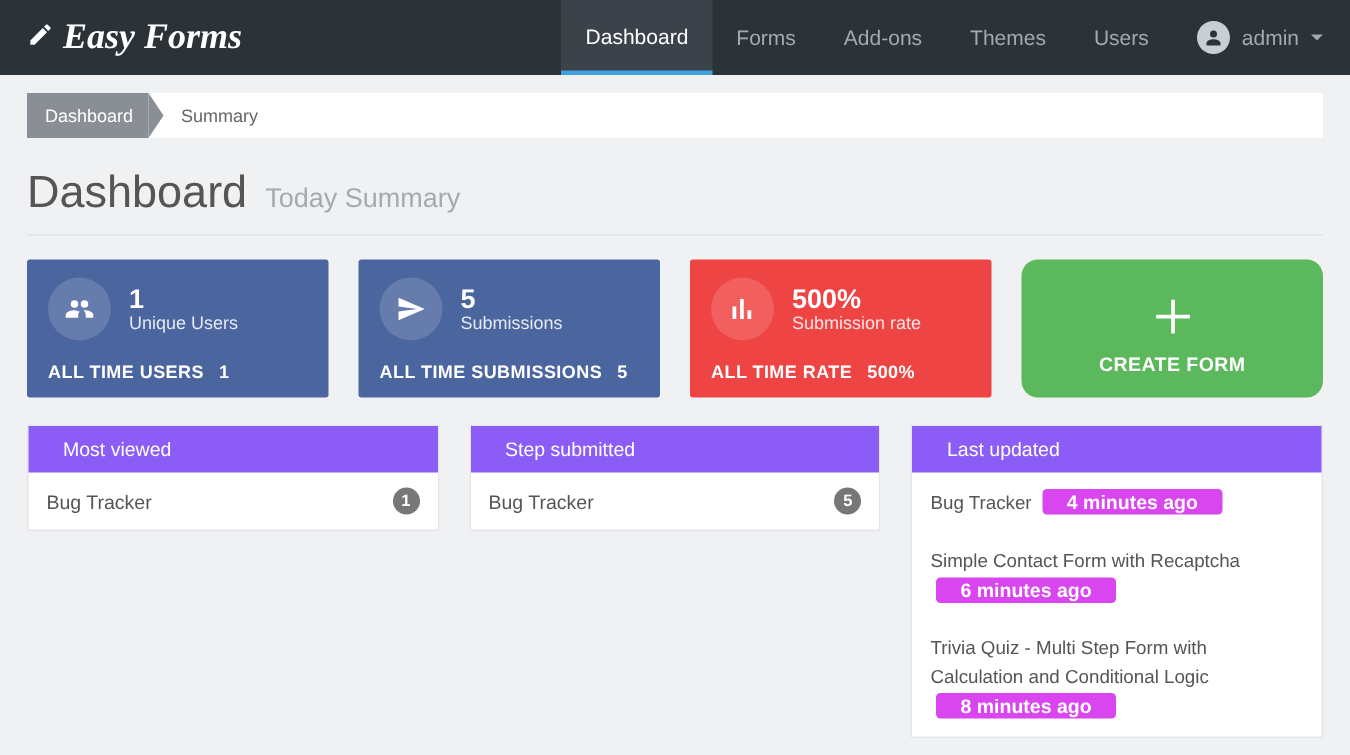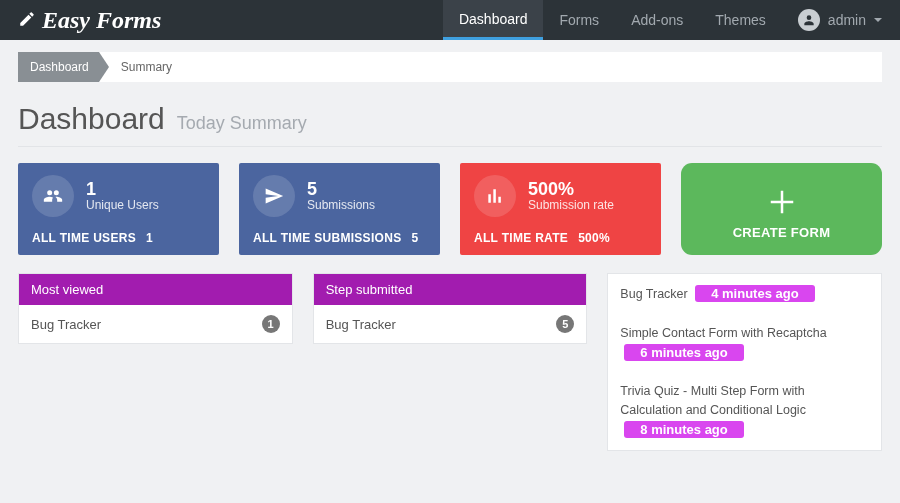--- a/index.html
+++ b/index.html
@@ -1,19 +1,19 @@
 <!DOCTYPE html>
 <html><head>
 <meta charset="utf-8">
 <style>
   * { box-sizing: border-box; margin: 0; padding: 0; }
   body { font-family: "Helvetica Neue", Arial, sans-serif; background: #f0f1f3; color: #444; }
 
   
-  .topnav { height: 40px; background: #2c3338; display: flex; align-items: center;
+  .topnav { height: 50px; background: #2c3338; display: flex; align-items: center;
             padding: 0 18px 0 18px; }
   .brand { display: flex; align-items: center; gap: 6px; color: #fff;
            font-family: "Brush Script MT", cursive; font-size: 24px;
            font-style: italic; font-weight: 600; }
   .brand svg { width: 18px; height: 18px; }
   .nav-spacer { flex: 1; }
   .nav-items { display: flex; height: 100%; }
   .nav-item { display: flex; align-items: center; padding: 0 16px; height: 100%;
               color: #a2a9af; font-size: 14px; cursor: pointer; }
   .nav-item.active { background: #3b4249; color: #fff; border-bottom: 3px solid #3fa0e0;}
@@ -55,21 +55,21 @@
   .card-iconwrap svg{width:20px;height:20px;fill:#fff;}
   .card-num{font-size:18px;font-weight:700;line-height:1;}
   .card-label{font-size:12px;opacity:.85;}
   .card-foot{font-size:12px;font-weight:700;letter-spacing:.3px;display:flex;gap:10px;}
   .card.green svg{width:30px;height:30px;fill:#fff;}
   .card.green .cf-label{font-size:13px;font-weight:700;letter-spacing:.3px;}
 
   
   .panels{display:flex;gap:20px;margin:18px 18px 0;align-items:flex-start;}
   .panel{background:#fff;border:1px solid #e3e5e8;flex:1;}
-  .panel-h{background:#a21caf;color:#fff;font-size:13px;padding:8px 12px;}
+  .panel-h{background:#8b5cf6;color:#fff;font-size:13px;padding:8px 23px;}
   .panel-body{padding:0;}
   .row{display:flex;align-items:center;justify-content:space-between;
        padding:10px 12px;font-size:13px;color:#555;}
   .pill{background:#777;color:#fff;border-radius:10px;min-width:18px;height:18px;
         display:flex;align-items:center;justify-content:center;font-size:11px;
         font-weight:700;padding:0 6px;}
   .row2{display:block;padding:10px 12px;font-size:12.5px;color:#555;line-height:1.5;}
   .badge{background:#d946ef;color:#fff;border-radius:3px;padding:1px 16px;
          font-size:13px;font-weight:700;margin-left:4px;white-space:nowrap;}
 </style>
@@ -92,20 +92,23 @@
       </div>
     <div class="nav-item">
         <span>Forms</span>
       </div>
     <div class="nav-item">
         <span>Add-ons</span>
       </div>
     <div class="nav-item">
         <span>Themes</span>
       </div>
+    <div class="nav-item">
+        <span>Users</span>
+      </div>
   </div>
   <div class="user-menu">
     <span class="user-avatar">
       <svg viewBox="0 0 24 24">
           <path d="M12 12a4 4 0 1 0-4-4 4 4 0 0 0 4 4zm0 2c-3 0-8 1.5-8 4.5V21h16v-2.5c0-3-5-4.5-8-4.5z"></path>
         </svg>
     </span>
     <span>admin</span>
     <span class="caret"></span>
   </div>
@@ -207,20 +210,21 @@
     <div class="panel-h">Step submitted</div>
     <div class="panel-body">
       <div class="row">
         <span>Bug Tracker</span>
         <span class="pill">5</span>
       </div>
     </div>
   </div>
 
   <div class="panel">
+    <div class="panel-h">Last updated</div>
     <div class="panel-body">
       <div class="row2">
         <span>Bug Tracker</span>
         <span class="badge">4 minutes ago</span>
       </div>
       <div class="row2">
         <span>Simple Contact Form with Recaptcha</span>
         <span class="badge">6 minutes ago</span>
       </div>
       <div class="row2">

